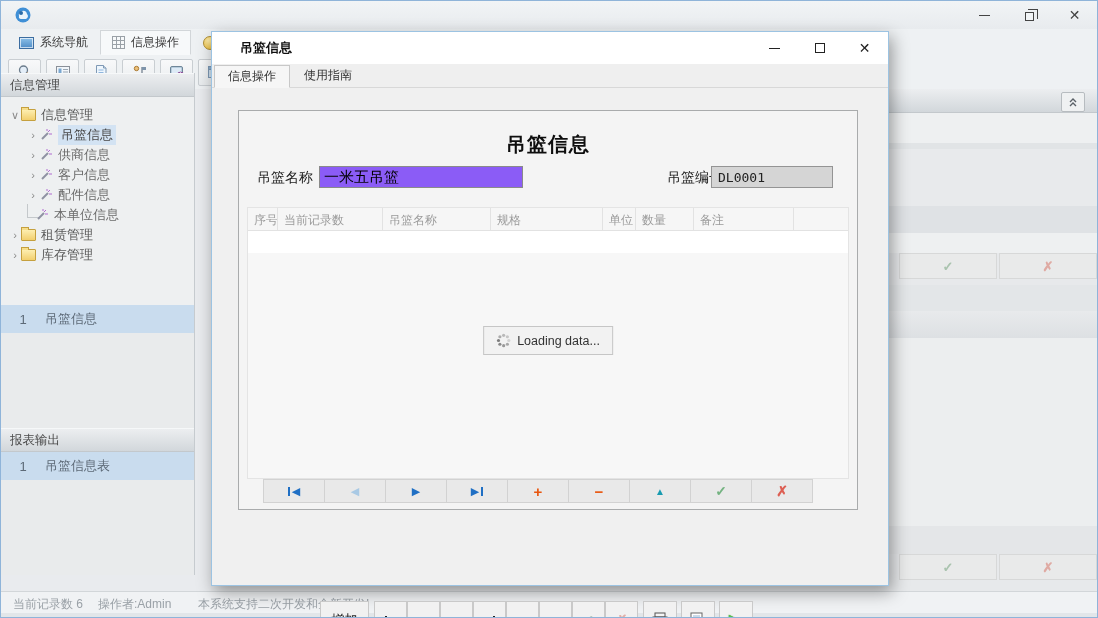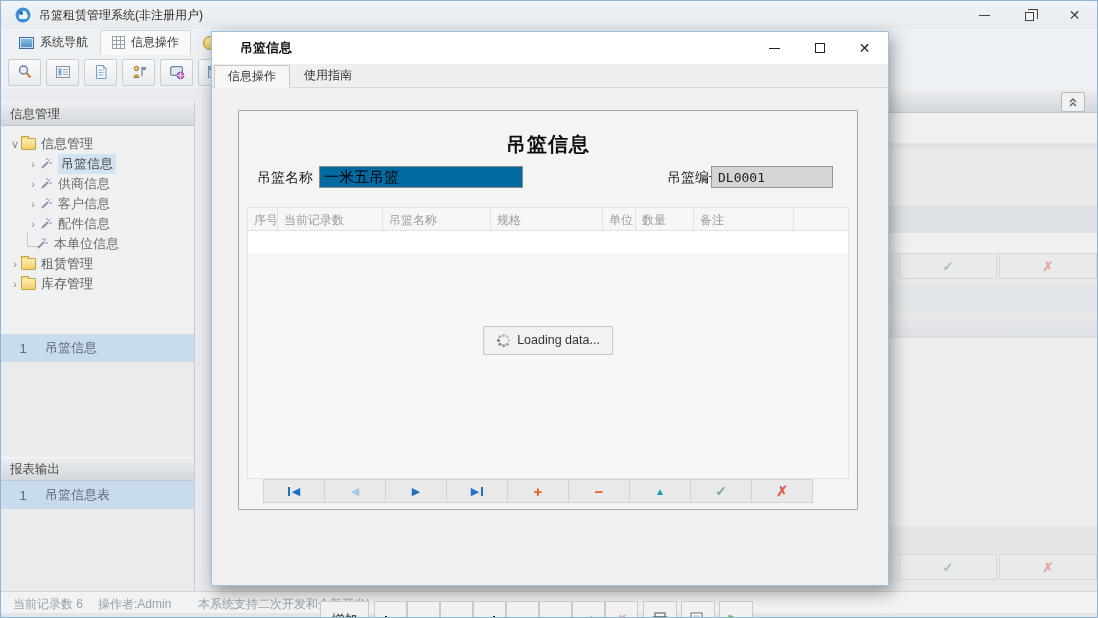--- a/index.html
+++ b/index.html
@@ -34,21 +34,21 @@
       repeating-linear-gradient(90deg,#9aa1a7 0 1px,transparent 1px 4px);
   }
   .ic-help { width:14px; height:14px; border-radius:50%; background:radial-gradient(circle at 35% 30%,#fbe9a6,#f0c64f 70%); border:1px solid #b08f33; }
 
   
   .toolbar { position:absolute; left:0; top:54px; width:100%; height:34px; background:#eef1f3; z-index:2; display:flex; align-items:center; padding-left:7px; gap:5px; }
   .tbtn { width:33px; height:27px; border:1px solid #c9ced2; border-radius:2px;
     background:linear-gradient(#f8f9fa,#e9ecee); display:flex; align-items:center; justify-content:center; }
 
   
-  .sidebar { position:absolute; left:0; top:101px; width:194px; height:502px; background:#e9ebec; z-index:2; border-right:1px solid #c6cbcf; }
+  .sidebar { position:absolute; left:0; top:72px; width:194px; height:502px; background:#e9ebec; z-index:2; border-right:1px solid #c6cbcf; }
   .sec-header { height:24px; line-height:23px; padding-left:9px; font-size:12.5px; color:#4b4b4b;
     background:linear-gradient(#eceef0,#d2d7db); border-top:1px solid #f6f8f9; border-bottom:1px solid #c3c8cc; }
   .tree { position:absolute; left:0; top:24px; width:100%; height:208px; background:#eef0f1; padding-top:8px; }
   .tree-row { height:20px; display:flex; align-items:center; font-size:13px; color:#6b6b6b; }
   .tree-row .chev { width:12px; text-align:center; color:#8a8a8a; font-size:11px; margin-left:8px; }
   .tree-row.child .chev { margin-left:26px; }
   .tree-row .t-label { margin-left:5px; }
   .tree-row.root { color:#585858; }
   .tree-row.selected .t-label { background:#d3e3f3; color:#474747; padding:1px 3px; }
   .tw-folder { width:15px; height:12px; position:relative; background:linear-gradient(#fdeeb0,#f2cf6e); border:1px solid #c5a03e; border-radius:1px; }
@@ -79,29 +79,29 @@
   .dlg-tabs { height:24px; background:#efefef; border-bottom:1px solid #d8d8d8; display:flex; align-items:flex-end; padding-left:2px; }
   .dtab { height:23px; padding:0 13px; display:inline-flex; align-items:center; font-size:12px; color:#333; border:1px solid transparent; }
   .dtab.active { background:#f6f6f6; border-color:#c8c8c8; border-bottom-color:#f6f6f6; margin-bottom:-1px; }
   .dlg-body { position:absolute; left:0; top:56px; right:0; bottom:0; }
 
   .panel { position:absolute; left:26px; top:22px; width:620px; height:400px; border:1px solid #a9abac; background:#f4f4f4; }
   .panel-heading { text-align:center; margin-top:20px; font-size:20px; font-weight:600; color:#0e0e0e; letter-spacing:1px; }
   .form-row { position:relative; height:24px; margin-top:8px; }
   .f-label { position:absolute; top:3px; font-size:14px; color:#1c1c1c; }
   .lbl-name { left:18px; } .lbl-code { left:428px; }
-  .inp-name { position:absolute; left:80px; top:0; width:204px; height:22px; border:1px solid #8a8a8a; background:#0369a1; font-size:15px; padding-left:4px; font-family:"Liberation Sans",sans-serif; }
+  .inp-name { position:absolute; left:80px; top:0; width:204px; height:22px; border:1px solid #8a8a8a; background:#8b5cf6; font-size:15px; padding-left:4px; font-family:"Liberation Sans",sans-serif; }
   .inp-code { position:absolute; left:472px; top:0; width:122px; height:22px; border:1px solid #949494; background:#d5d5d5; font-size:13px; padding-left:6px; font-family:"DejaVu Sans Mono",monospace; color:#222; }
 
   .grid { position:absolute; left:8px; right:8px; top:96px; height:272px; background:#f7f7f7; border:1px solid #e4e4e4; }
   .grid-header { height:23px; display:flex; border-bottom:1px solid #e2e2e2; background:#f6f6f6; }
   .gh-cell { font-size:12px; color:#9b9b9b; padding:4px 0 0 6px; border-right:1px solid #e2e2e2; overflow:hidden; white-space:nowrap; }
   .grid-row-first { height:22px; background:#ffffff; }
   .loading-box { position:absolute; left:50%; top:118px; transform:translateX(-50%);
-    display:inline-flex; gap:6px; padding:6px 12px;
+    display:inline-flex; align-items:center; gap:6px; padding:6px 12px;
     background:#f2f2f2; border:1px solid #c6c6c6; font-size:12.5px; color:#333; white-space:nowrap; }
 
   .navigator { position:absolute; left:25px; bottom:6px; display:flex; }
   .nav-btn { width:62px; height:24px; background:#e9e9e9; border:1px solid #d2d2d2; margin-left:-1px;
     display:flex; align-items:center; justify-content:center; gap:2px; font-size:12px; }
   .vbar { width:2px; height:9px; background:currentColor; display:block; }
   .tri { font-size:11px; line-height:1; }
   .c-blue { color:#1f6fc4; } .c-pale { color:#a9c9e4; } .c-orange { color:#e8560f; font-weight:bold; font-size:15px; }
   .c-teal { color:#189bb0; font-size:10px; } .c-green { color:#74b381; font-weight:bold; font-size:14px; }
   .c-red { color:#dd5f53; font-weight:bold; font-size:14px; }
@@ -119,21 +119,20 @@
 <body>
 
 <div class="window">
 
   <div class="titlebar">
     <svg class="app-logo" viewBox="0 0 16 16">
       <circle cx="8" cy="8" r="7.5" fill="#3f8fd6"></circle>
       <path d="M4 9 a4 4 0 0 1 8 -2 a3 3 0 0 1 -1 5 h-5 a2.4 2.4 0 0 1 -2 -3z" fill="#ffffff" opacity="0.9"></path>
       <circle cx="6" cy="6" r="2" fill="#2d6ca8"></circle>
     </svg>
-    <span class="titlebar-text">吊篮租赁管理系统(非注册用户)</span>
     <div class="win-controls">
       <div class="win-btn">
           <span class="glyph-min"></span>
         </div>
       <div class="win-btn">
           <span class="glyph-restore"></span>
         </div>
       <div class="win-btn">
           <span class="glyph-close">✕</span>
         </div>

